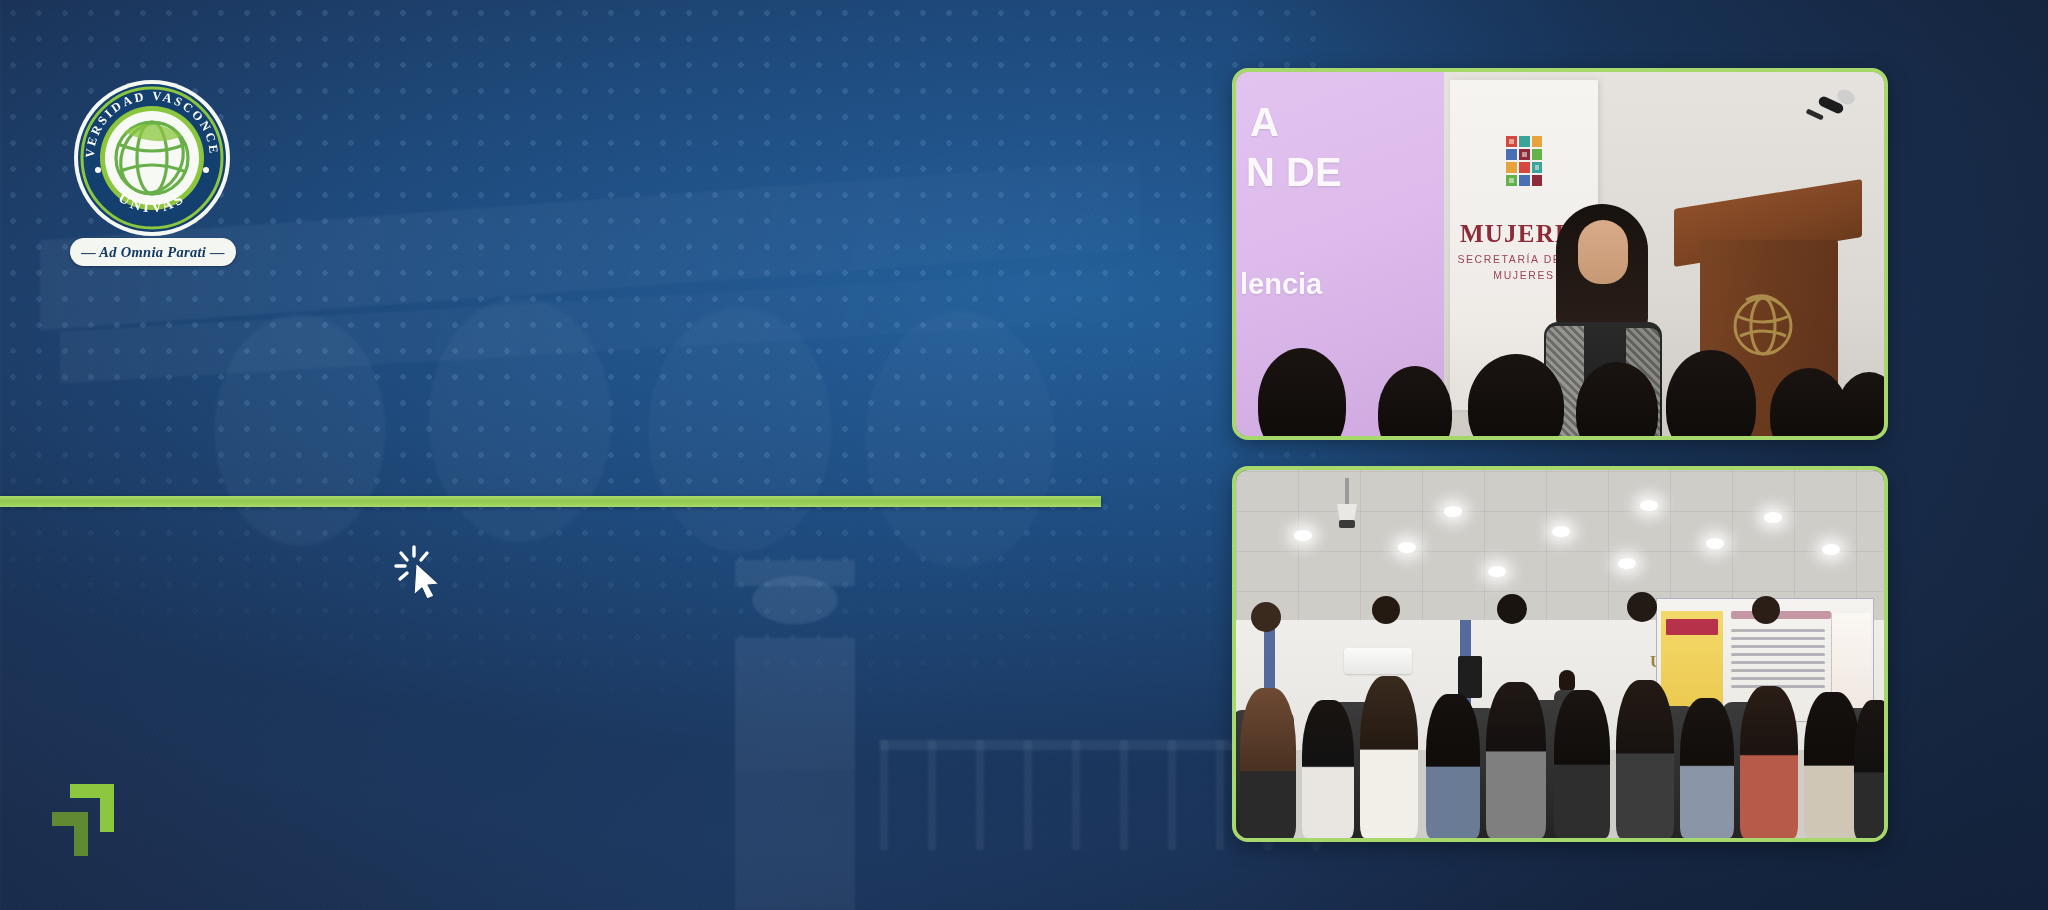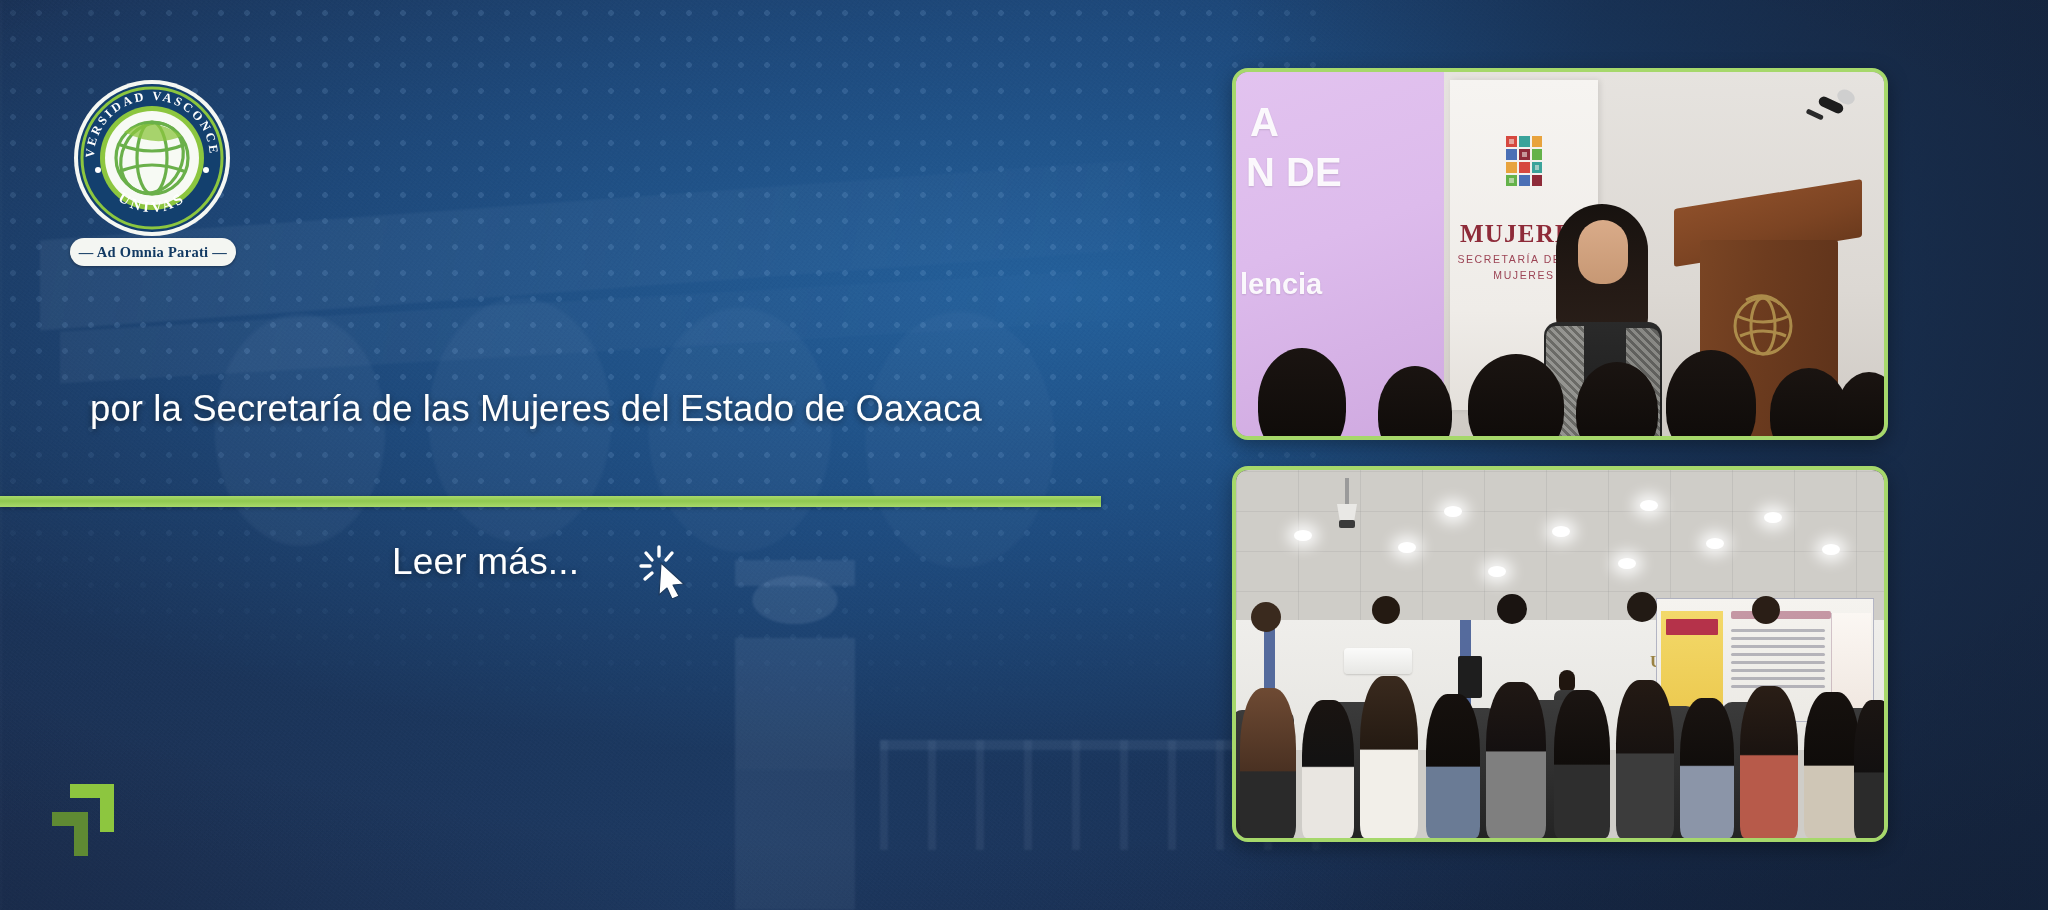--- a/index.html
+++ b/index.html
@@ -91,21 +91,21 @@
   
   .logo{ position:absolute; left:72px; top:78px; width:160px; height:195px; }
   .logo-seal{ position:absolute; left:0; top:0; width:160px; height:160px; }
   .logo-ribbon{
     position:absolute; left:-2px; top:160px; width:166px; height:28px;
     background:#f4f6f2; border-radius:14px;
     display:flex; align-items:center; justify-content:center;
     box-shadow:0 1px 3px rgba(0,0,0,.35);
   }
   .logo-ribbon span{
-    font-family:"Liberation Serif", serif; font-weight:700;
+    font-family:"Liberation Serif", serif; font-style:italic; font-weight:700;
     font-size:14.5px; color:#123a63; letter-spacing:.3px; white-space:nowrap;
   }
 
   
   .headline{
     position:absolute; left:90px; top:385px; width:1060px;
     color:#ffffff;
     font-size:36.5px; line-height:1.30; font-weight:400;
     letter-spacing:.1px;
     text-shadow:0 2px 6px rgba(0,0,0,.45);
@@ -347,27 +347,25 @@
       </text>
       <circle cx="26" cy="92" r="3" fill="#ffffff"></circle>
       <circle cx="134" cy="92" r="3" fill="#ffffff"></circle>
     </svg>
     <div class="logo-ribbon">
       <span>— Ad Omnia Parati —</span>
     </div>
   </div>
 
   <div class="headline">
-    <span class="l2">por la Secretaría de las Mujeres del Estado de Oaxaca</span>
   </div>
 
   <div class="divider"></div>
 
   <div class="cta-row">
-    <a class="cta-link" href="#">Leer más...</a>
     <svg class="cursor-icon" viewBox="0 0 56 56">
       <g stroke="#ffffff" stroke-width="3.4" stroke-linecap="round" fill="none">
         <line x1="22" y1="4" x2="22" y2="13"></line>
         <line x1="9" y1="10" x2="15" y2="17"></line>
         <line x1="35" y1="10" x2="29" y2="17"></line>
         <line x1="4" y1="23" x2="13" y2="23"></line>
         <line x1="8" y1="36" x2="15" y2="30"></line>
       </g>
       <path d="M 24,20 L 47,41 L 36,42 L 42,53 L 35,56 L 30,45 L 22,52 Z" fill="#ffffff" stroke="#1d3a5e" stroke-width="1.2" stroke-linejoin="round"></path>
     </svg>

